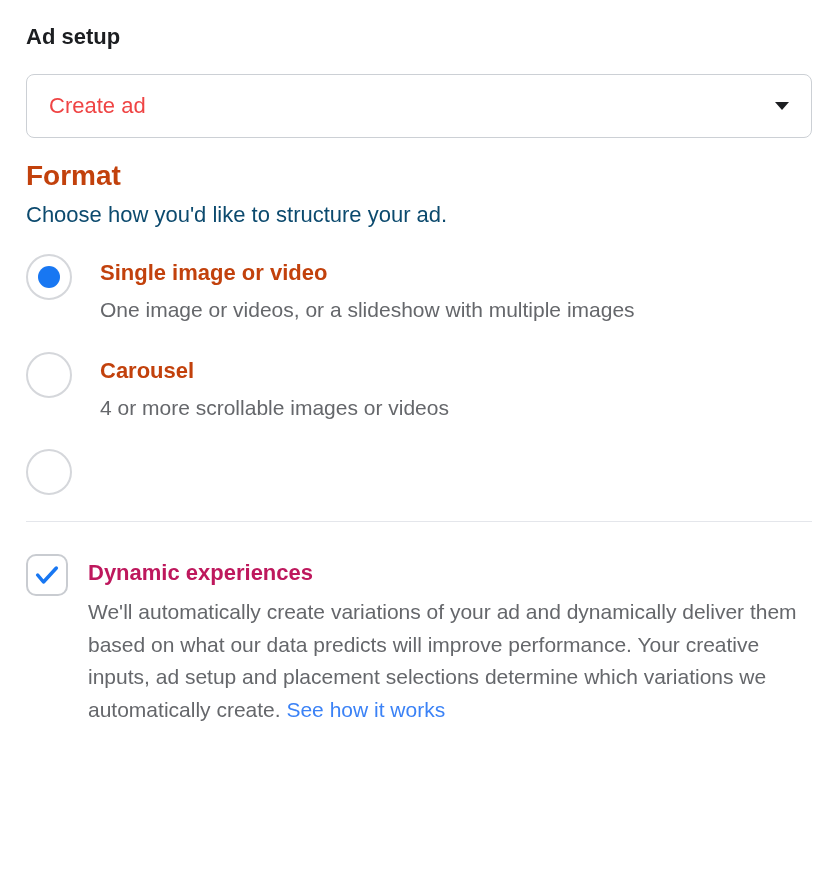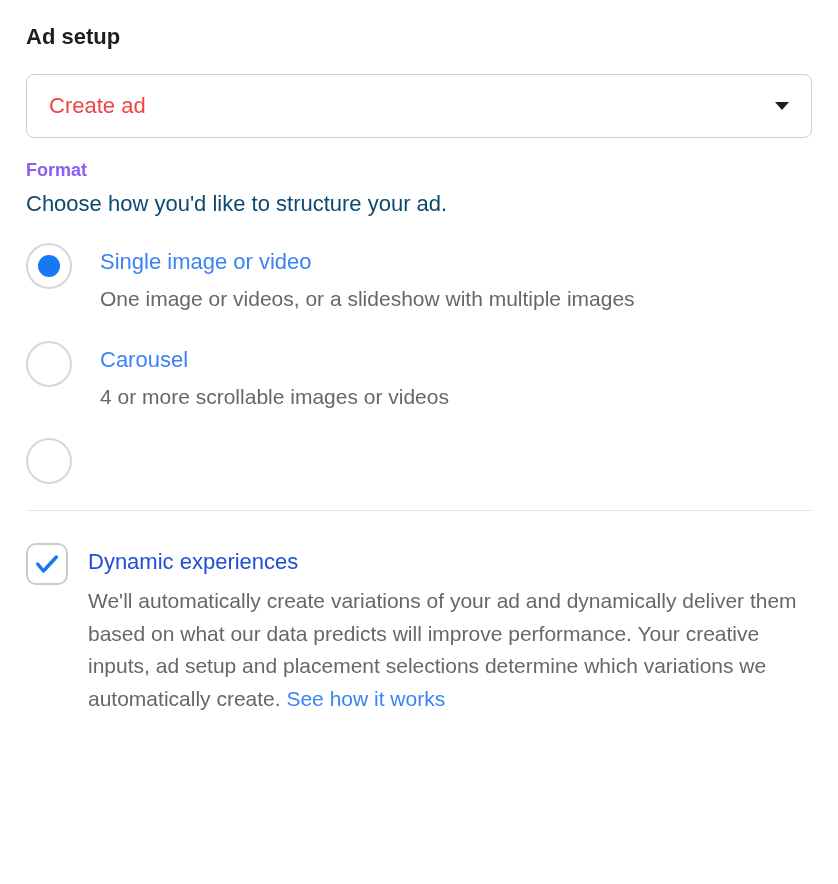--- a/index.html
+++ b/index.html
@@ -34,23 +34,23 @@
   }
   .caret {
     width: 0;
     height: 0;
     border-left: 7px solid transparent;
     border-right: 7px solid transparent;
     border-top: 8px solid #1c1e21;
   }
 
   .subtitle {
-    font-size: 18px;
-    font-weight: 700;
-    color: #8b5cf6;
+    font-size: 28px;
+    font-weight: 700;
+    color: #c2410c;
     margin-bottom: 10px;
   }
   .subtitle-desc {
     font-size: 22px;
     color: #0c4a6e;
     margin-bottom: 26px;
   }
 
   .option-row {
     display: flex;
@@ -77,22 +77,22 @@
     height: 22px;
     border-radius: 50%;
     background: #1877f2;
     display: none;
   }
   .radio.selected .radio-inner { display: block; }
 
   .option-text { padding-top: 6px; }
   .option-label {
     font-size: 22px;
-    font-weight: 400;
-    color: #3b82f6;
+    font-weight: 700;
+    color: #c2410c;
     margin-bottom: 8px;
   }
   .option-desc {
     font-size: 21px;
     color: #65676b;
     line-height: 1.5;
   }
 
   .divider {
     height: 1px;
@@ -122,22 +122,22 @@
     height: 28px;
     stroke: #1877f2;
     stroke-width: 3;
     fill: none;
     stroke-linecap: round;
     stroke-linejoin: round;
   }
   .chk-text { flex: 1; }
   .chk-label {
     font-size: 22px;
-    font-weight: 400;
-    color: #1d4ed8;
+    font-weight: 700;
+    color: #be185d;
     margin-bottom: 10px;
     padding-top: 6px;
   }
   .chk-desc {
     font-size: 21px;
     color: #65676b;
     line-height: 1.55;
   }
   .link {
     color: #3b82f6;

